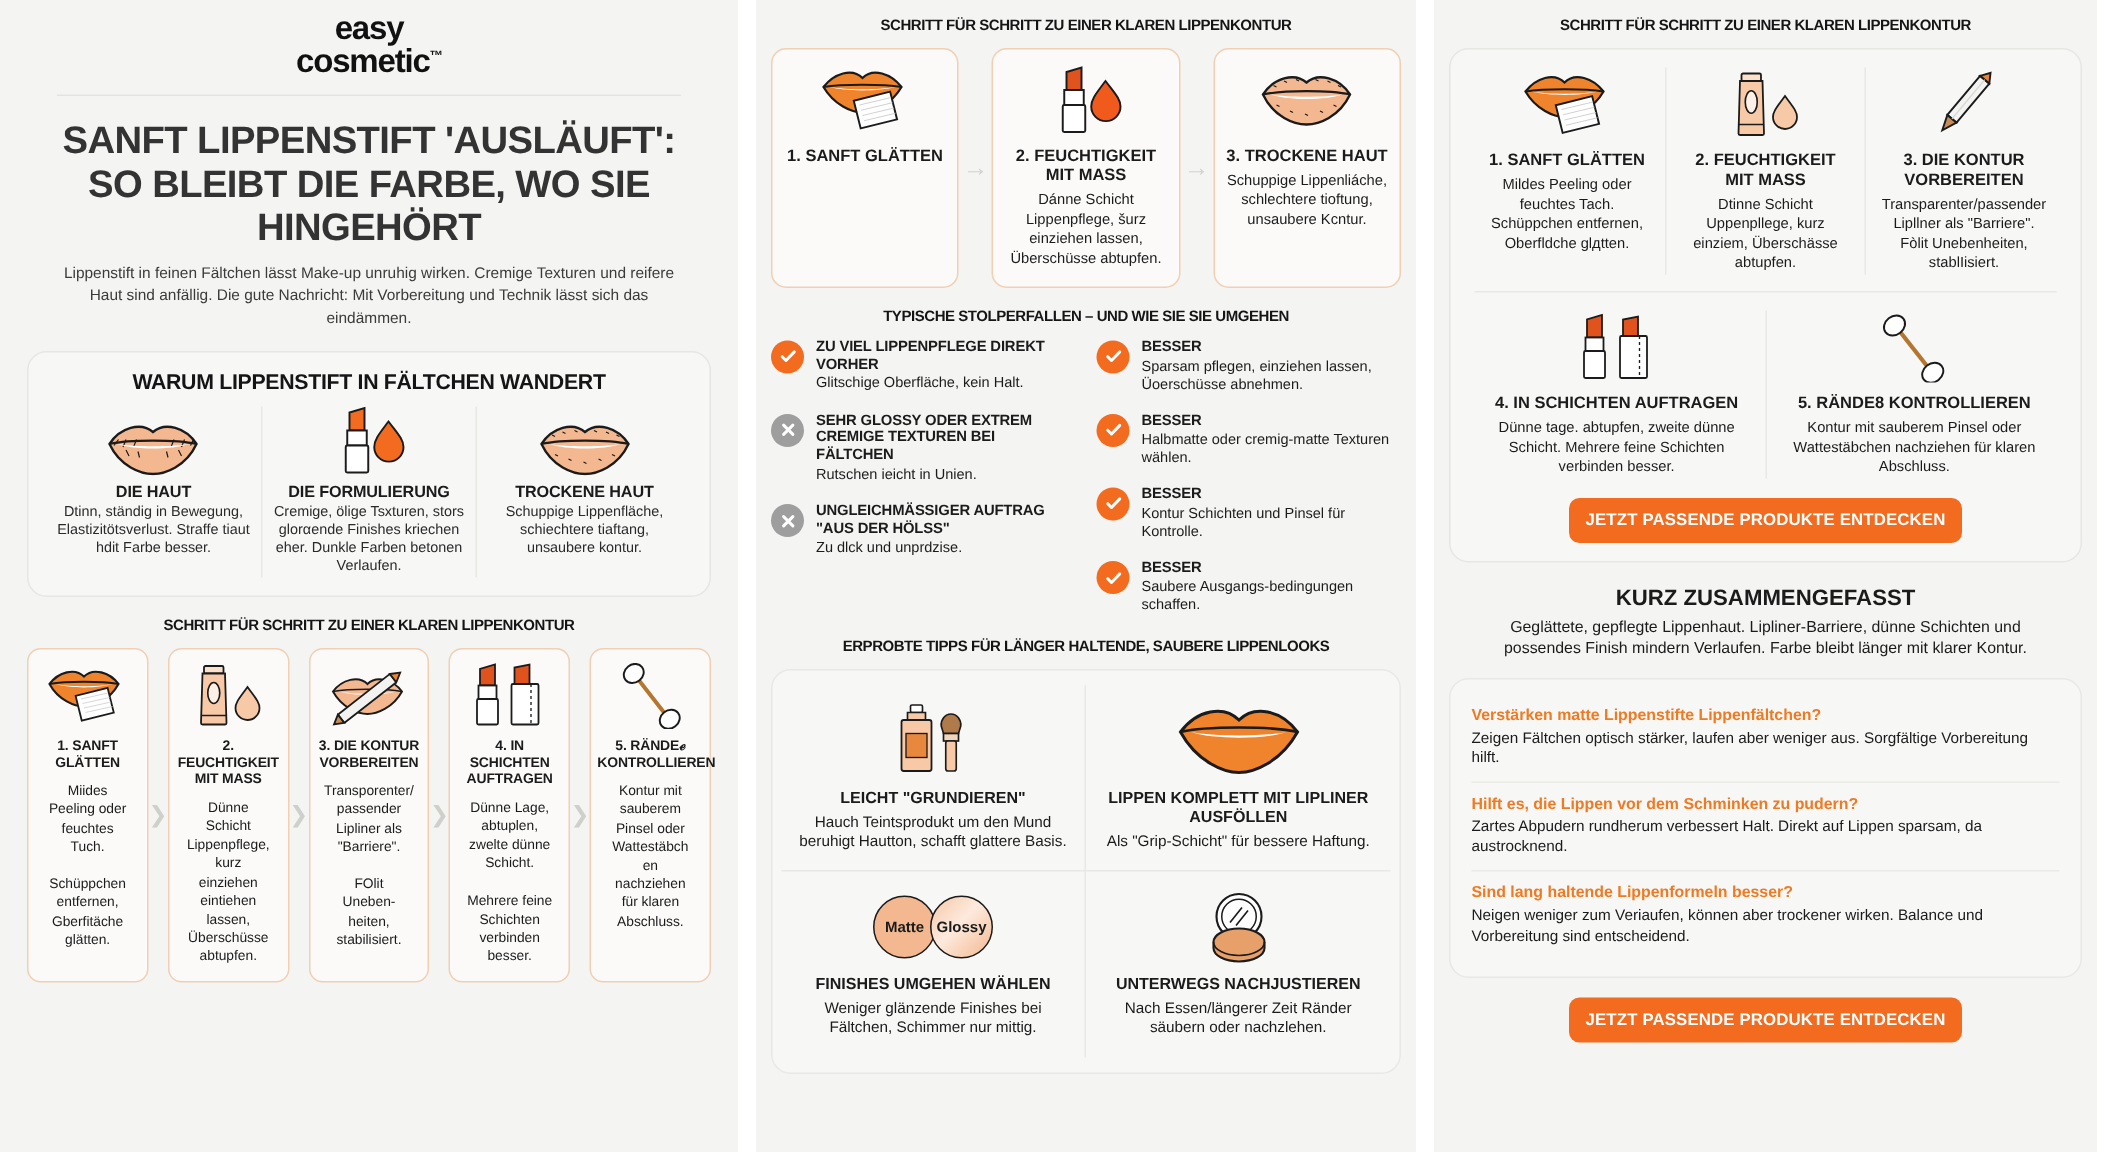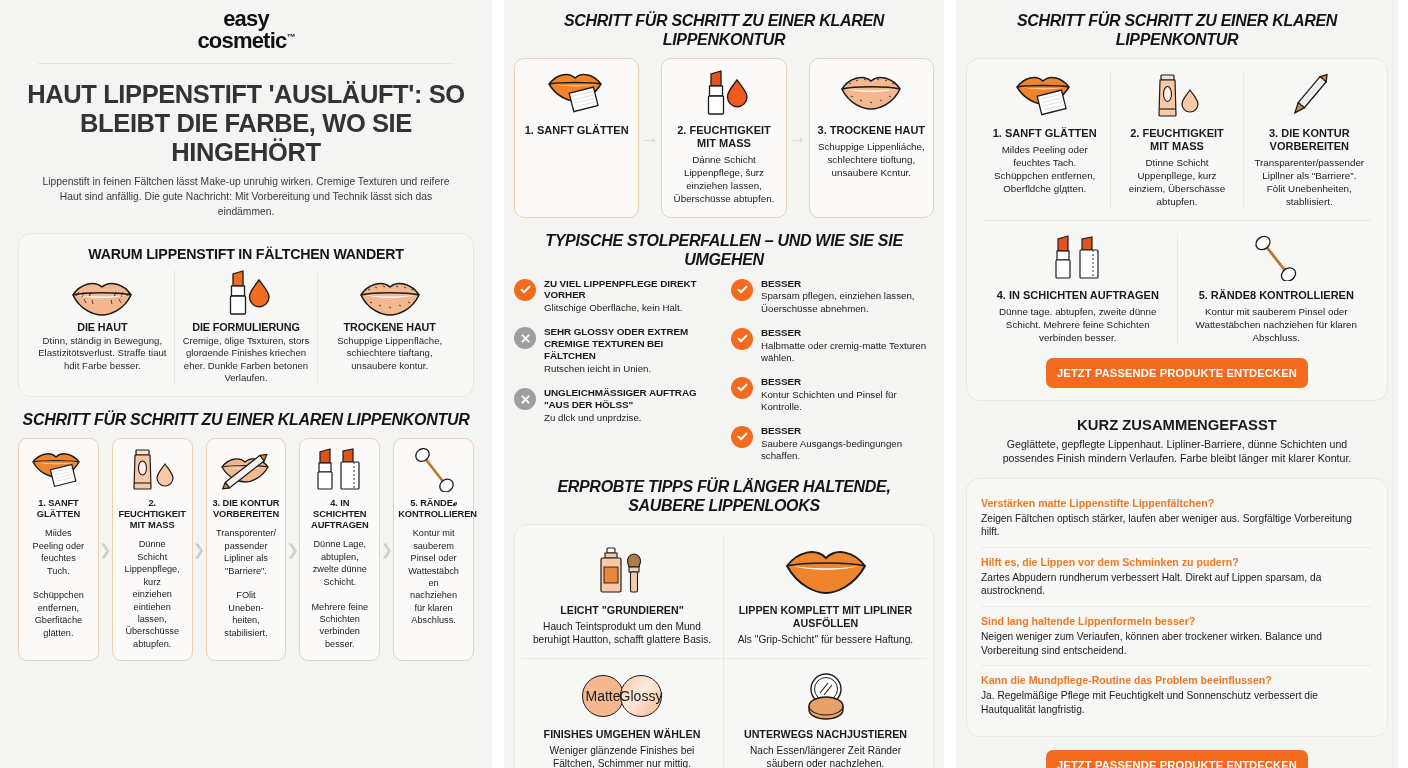--- a/index.html
+++ b/index.html
@@ -37,22 +37,22 @@
   
   .panel {
     background: #f7f7f6; border: 1px solid #e6e6e3; border-radius: 13px;
     margin-top: 13px; padding: 12px 12px 12px 12px;
   }
   .panel-title {
     text-align: center; font-weight: 700; font-size: 14.2px; letter-spacing: -0.2px;
     color: #151515; margin-bottom: 8px;
   }
   .sec-title {
-    text-align: center; font-weight: 700; font-size: 16px; letter-spacing: -0.3px;
-    color: #151515; margin: 14px 4px 8px 4px; line-height: 1.18; font-style: italic;
+    text-align: center; font-weight: 700; font-size: 10px; letter-spacing: -0.3px;
+    color: #151515; margin: 14px 4px 8px 4px; line-height: 1.18;
   }
 
   
   .why-grid { display: flex; }
   .why-cell { flex: 1; padding: 0 7px; text-align: center; position: relative; }
   .why-cell + .why-cell { border-left: 1px solid #e7e7e4; }
   .why-icon { height: 46px; display: flex; align-items: flex-end; justify-content: center; margin-bottom: 5px; }
   .why-h { font-weight: 700; font-size: 10.8px; letter-spacing: -0.1px; margin-bottom: 2px; }
   .why-p { font-size: 9.6px; line-height: 1.28; color: #2a2a2a; }
 
@@ -123,40 +123,40 @@
 
   .faq { background: #f7f7f6; border: 1px solid #e8e8e5; border-radius: 13px; margin-top: 12px; padding: 10px 14px 12px 14px; }
   .faq-item { padding: 8px 0; }
   .faq-item + .faq-item { border-top: 1px solid #eaeae7; }
   .faq-q { color: #ef7a21; font-weight: 700; font-size: 10.6px; line-height: 1.25; }
   .faq-a { font-size: 10.2px; line-height: 1.32; margin-top: 2px; color: #1b1b1b; }
 
   .finish-pills { display: flex; gap: 0; justify-content: center; }
   .pill {
     width: 42px; height: 42px; border-radius: 50%; border: 1.4px solid #1b1b1b;
-    display: flex; align-items: center; justify-content: center; font-size: 14px;
-    font-weight: 400; color: #1b1b1b;
+    display: flex; align-items: center; justify-content: center; font-size: 10px;
+    font-weight: 700; color: #1b1b1b;
   }
   .pill.matte { background: #f3b890; margin-right: -4px; }
   .pill.glossy { background: linear-gradient(135deg,#f6c8a6 0%, #fdeadd 45%, #f3b890 100%); }
 </style>
 </head>
 <body>
 
 <div class="canvas">
 
   <div class="col col-1">
 
     <div class="brand">
       <div class="brand-l1">easy</div>
       <div class="brand-l2"><span>cosmetic</span><span class="tm">™</span></div>
     </div>
     <div class="rule"></div>
 
-    <div class="headline">HAUT LIPPENSTIFT 'AUSLÄUFT': SO BLEIBT DIE FARBE, WO SIE HINGEHÖRT</div>
+    <div class="headline">SANFT LIPPENSTIFT 'AUSLÄUFT': SO BLEIBT DIE FARBE, WO SIE HINGEHÖRT</div>
     <div class="subhead">Lippenstift in feinen Fältchen lässt Make-up unruhig wirken. Cremige Texturen und reifere Haut sind anfällig. Die gute Nachricht: Mit Vorbereitung und Technik lässt sich das eindämmen.</div>
 
     <div class="panel">
       <div class="panel-title">WARUM LIPPENSTIFT IN FÄLTCHEN WANDERT</div>
       <div class="why-grid">
 
         <div class="why-cell">
           <div class="why-icon">
             <svg width="64" height="34" viewBox="0 0 64 34">
                 <path d="M32 5 C24 -2 10 2 3 13 C10 28 24 33 32 33 C40 33 54 28 61 13 C54 2 40 -2 32 5 Z" fill="#f3b890" stroke="#1b1b1b" stroke-width="1.6"></path>
@@ -617,23 +617,19 @@
         <div class="faq-a">Zeigen Fältchen optisch stärker, laufen aber weniger aus. Sorgfältige Vorbereitung hilft.</div>
       </div>
       <div class="faq-item">
         <div class="faq-q">Hilft es, die Lippen vor dem Schminken zu pudern?</div>
         <div class="faq-a">Zartes Abpudern rundherum verbessert Halt. Direkt auf Lippen sparsam, da austrocknend.</div>
       </div>
       <div class="faq-item">
         <div class="faq-q">Sind lang haltende Lippenformeln besser?</div>
         <div class="faq-a">Neigen weniger zum Veriaufen, können aber trockener wirken. Balance und Vorbereitung sind entscheidend.</div>
       </div>
-      <div class="faq-item">
-        <div class="faq-q">Kann die Mundpflege-Routine das Problem beeinflussen?</div>
-        <div class="faq-a">Ja. Regelmäßige Pflege mit Feuchtigkelt und Sonnenschutz verbessert die Hautqualität langfristig.</div>
-      </div>
     </div>
 
     <button class="cta wide">JETZT PASSENDE PRODUKTE ENTDECKEN</button>
 
   </div>
 
 </div>
 
 </body></html>

